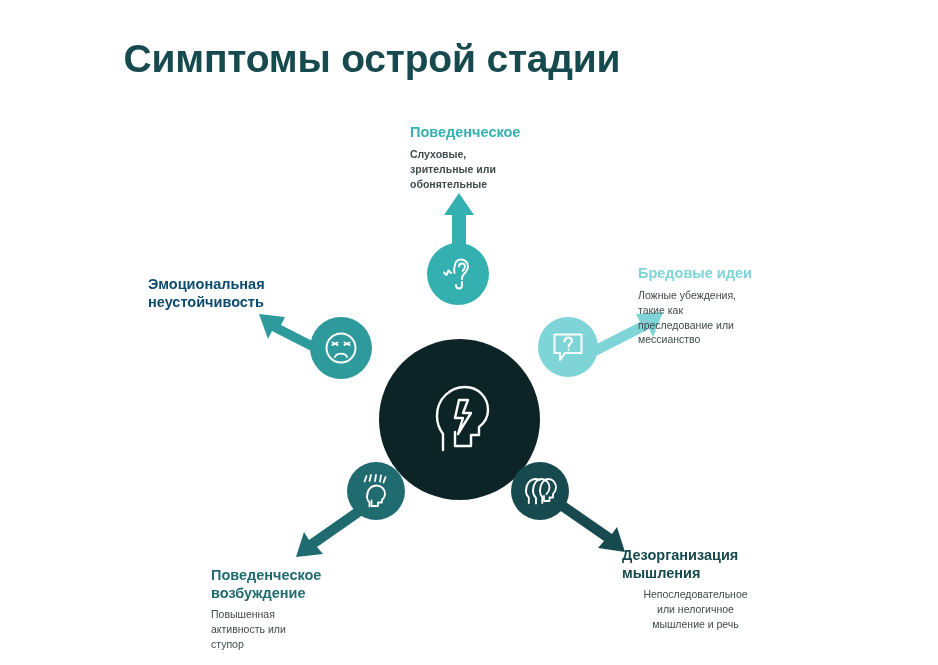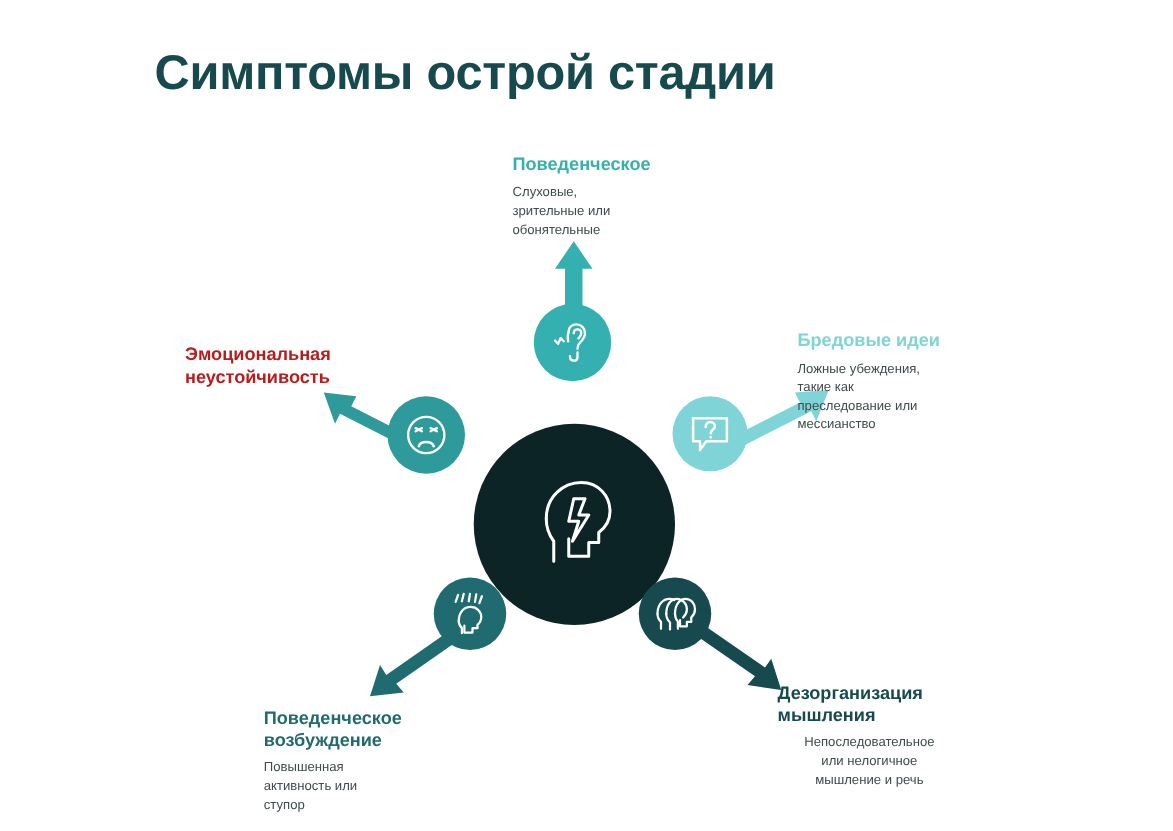--- a/index.html
+++ b/index.html
@@ -127,39 +127,39 @@
         <path d="M14 8 C14 4.5 17 2.5 20 2.5 C24 2.5 27 5.5 27 9.5 C27 13 25 15 23 17 C21.5 18.5 21 20 21 22"></path>
         <path d="M18 9.5 C18 7.5 19.5 6.5 21 6.5 C23 6.5 24 8 24 9.8 C24 11.5 23 12.5 21.7 13.8"></path>
         <path d="M21 25 L21 28.5 C21 30.5 19.5 31.5 18 31.5 C16 31.5 15 30 15 28"></path>
         <path d="M14 8 C13 10.5 13 13.5 13.5 16"></path>
         <path d="M10 16 L7.5 13.5 L5.5 18 L3 15.5"></path>
       </svg>
     </span>
   </div>
   <div class="callout" style="left:410px; top:124px; width:175px;">
     <div class="callout-heading" style="color:#35b0b0; white-space:pre-line;">Поведенческое</div>
-    <div class="callout-body" style="white-space:pre-line;">Слуховые,
+    <div class="callout-body" style="white-space:pre-line;font-weight:bold;">Слуховые,
 зрительные или
 обонятельные</div>
   </div>
 
   <div class="node-bubble" style="left:310px; top:317px; width:62px; height:62px; background:#2e9a9c;">
     <span>
       <svg width="36" height="36" viewBox="0 0 36 36" fill="none" stroke="#ffffff" stroke-width="1.9" stroke-linecap="round" stroke-linejoin="round">
         <circle cx="18" cy="18" r="14.5"></circle>
         <path d="M9.5 12.5 L14.5 15"></path>
         <path d="M14.5 12.5 L9.5 15"></path>
         <path d="M21.5 12.5 L26.5 15"></path>
         <path d="M26.5 12.5 L21.5 15"></path>
         <path d="M12 27 C13.5 22.5 22.5 22.5 24 27"></path>
       </svg>
     </span>
   </div>
   <div class="callout" style="left:148px; top:276px; width:190px;">
-    <div class="callout-heading" style="color:#b91c1c; white-space:pre-line;">Эмоциональная
+    <div class="callout-heading" style="color:#0c4a6e; white-space:pre-line;">Эмоциональная
 неустойчивость</div>
   </div>
 
   <div class="node-bubble" style="left:538px; top:317px; width:60px; height:60px; background:#7ed4d6;">
     <span>
       <svg width="34" height="32" viewBox="0 0 34 32" fill="none" stroke="#ffffff" stroke-width="2" stroke-linecap="round" stroke-linejoin="round">
         <path d="M3.5 3.5 L30.5 3.5 L30.5 22 L14 22 L9 29 L9 22 L3.5 22 Z"></path>
         <path d="M13.5 10.5 C13.5 8 15.3 6.6 17.2 6.6 C19.3 6.6 20.9 8 20.9 10.1 C20.9 12.6 17.6 12.9 17.6 15.6"></path>
         <path d="M17.5 18.6 L17.5 18.9"></path>
       </svg>

